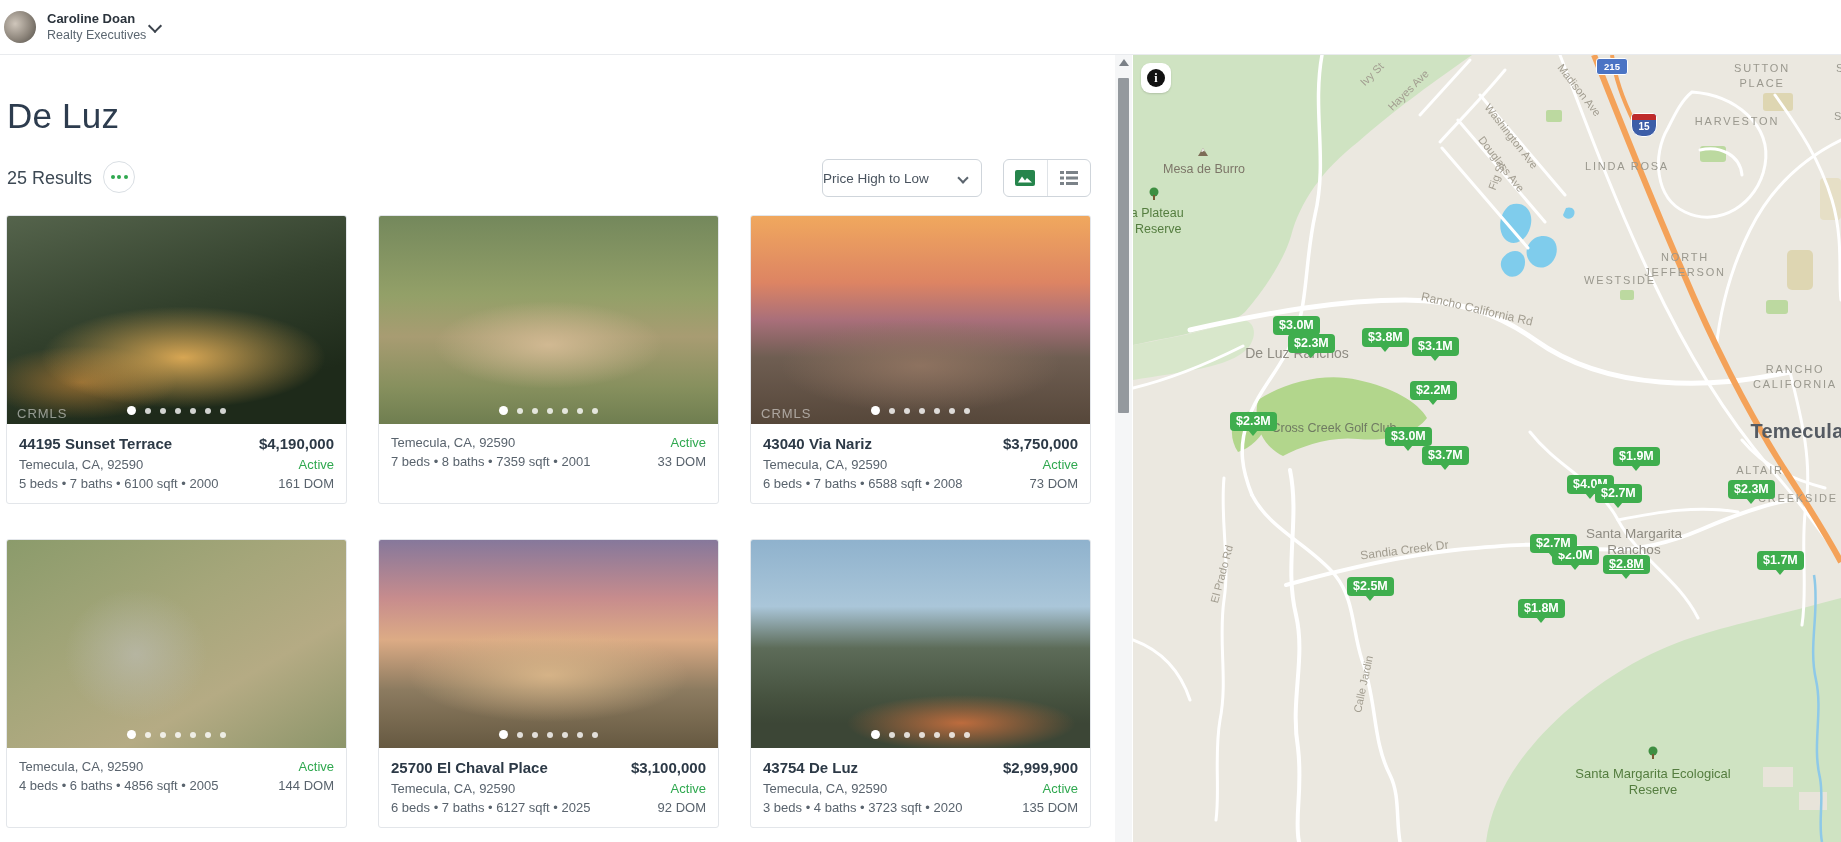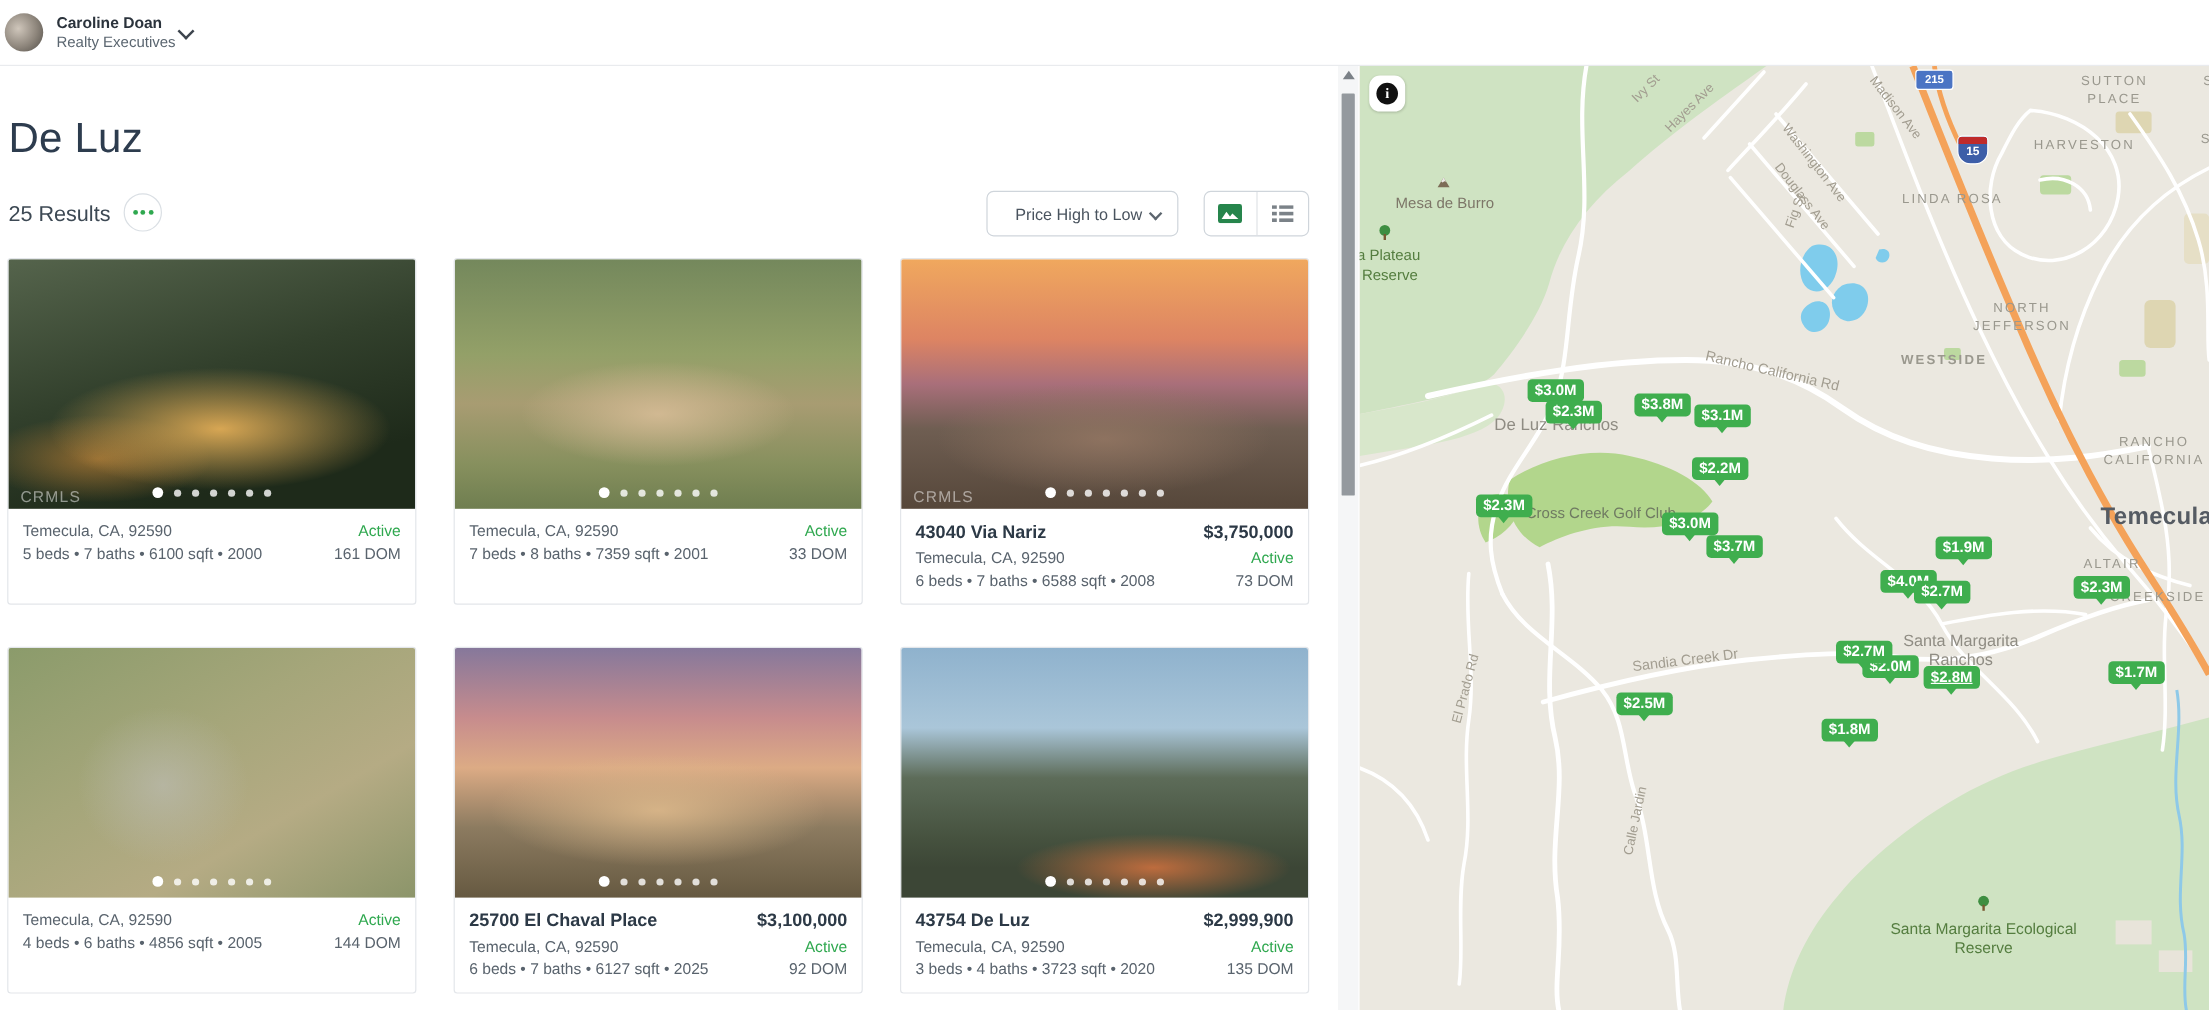--- a/index.html
+++ b/index.html
@@ -15,21 +15,21 @@
   .agency{position:absolute;left:47px;top:28px;font-size:12.5px;color:#5b6670;}
   .chev{display:inline-block;width:8px;height:8px;border-right:2px solid #3c444d;border-bottom:2px solid #3c444d;transform:rotate(45deg);}
   #profile-chevron{position:absolute;left:150px;top:21px;cursor:pointer;}
   
   #page-title{position:absolute;left:7px;top:96px;font-size:35px;font-weight:400;color:#2d3c4e;letter-spacing:.2px;}
   #results-label{position:absolute;left:7px;top:168px;font-size:18px;color:#3d4954;}
   #more-btn{position:absolute;left:103px;top:161px;width:30px;height:30px;border:1px solid #dadfe4;border-radius:50%;
     background:#fff;display:flex;align-items:center;justify-content:center;gap:2.5px;cursor:pointer;}
   #more-btn i{width:4px;height:4px;border-radius:50%;background:#2fa84f;}
   #sort-select{position:absolute;left:822px;top:159px;width:160px;height:38px;border:1px solid #cfd5db;border-radius:6px;
-    background:#fff;font-size:13.5px;color:#49535e;display:flex;align-items:center;padding-left:23px;box-sizing:border-box;cursor:pointer;}
+    background:#fff;font-size:13.5px;color:#49535e;display:flex;align-items:center;padding-left:0;box-sizing:border-box;cursor:pointer;}
   #sort-select .chev{width:6px;height:6px;border-color:#5c656e;position:absolute;right:14px;top:14px;}
   #view-toggle{position:absolute;left:1003px;top:159px;width:88px;height:38px;border:1px solid #cfd5db;border-radius:6px;
     background:#fff;display:flex;box-sizing:border-box;}
   .vt-btn{flex:1;display:flex;align-items:center;justify-content:center;cursor:pointer;}
   .vt-btn + .vt-btn{border-left:1px solid #dfe3e7;}
   
   #cards{position:absolute;left:6px;top:215px;width:1080px;display:grid;grid-template-columns:repeat(3,341px);column-gap:31px;row-gap:35px;}
   .card{border:1px solid #e3e6ea;border-radius:3px;background:#fff;overflow:hidden;cursor:pointer;}
   .photo{height:208px;position:relative;}
   .dots{position:absolute;left:0;right:0;bottom:9px;display:flex;justify-content:center;gap:9px;align-items:center;}
@@ -123,20 +123,24 @@
           <i class="on"></i>
           <i></i>
           <i></i>
           <i></i>
           <i></i>
           <i></i>
           <i></i>
         </div>
     </div>
     <div class="info">
+      <div class="crow">
+          <span class="addr">44195 Sunset Terrace</span>
+          <span class="price">$4,190,000</span>
+        </div>
       <div class="crow">
           <span class="loc">Temecula, CA, 92590</span>
           <span class="status">Active</span>
         </div>
       <div class="crow">
           <span class="details">5 beds • 7 baths • 6100 sqft • 2000</span>
           <span class="dom">161 DOM</span>
         </div>
     </div>
   </article>
@@ -342,21 +346,21 @@
       <path d="M1594,55 C1618,115 1645,185 1682,270 C1715,348 1752,420 1790,478 C1812,512 1828,538 1841,562" stroke="#f4a259" stroke-width="6" fill="none"></path>
       <path d="M1612,55 C1615,78 1622,98 1634,122" stroke="#f4a259" stroke-width="4" fill="none"></path>
     </svg>
 
     <span class="nlabel wrap" style="left:1762px;top:61px;width:80px;">SUTTON PLACE</span>
     <span class="nlabel" style="left:1737px;top:115px;">HARVESTON</span>
     <span class="nlabel" style="left:1834px;top:110px;transform:none;">SUMM</span>
     <span class="nlabel" style="left:1836px;top:62px;transform:none;">S</span>
     <span class="nlabel" style="left:1627px;top:160px;">LINDA ROSA</span>
     <span class="nlabel wrap" style="left:1685px;top:250px;width:105px;">NORTH JEFFERSON</span>
-    <span class="nlabel" style="left:1620px;top:294px;font-weight:bold;">WESTSIDE</span>
+    <span class="nlabel" style="left:1620px;top:274px;">WESTSIDE</span>
     <span class="nlabel wrap" style="left:1795px;top:362px;width:95px;">RANCHO CALIFORNIA</span>
     <span class="nlabel" style="left:1760px;top:464px;">ALTAIR</span>
     <span class="nlabel" style="left:1798px;top:492px;">CREEKSIDE</span>
 
     <span class="plabel" style="left:1297px;top:345px;font-size:14px;">De Luz Ranchos</span>
     <span class="plabel wrap" style="left:1634px;top:526px;font-size:13.5px;width:120px;">Santa Margarita Ranchos</span>
     <span class="plabel" id="lbl-temecula" style="left:1797px;top:420px;">Temecula</span>
     <span class="plabel" style="left:1204px;top:162px;font-size:12.5px;color:#7d7668;">Mesa de Burro</span>
     <span class="plabel" style="left:1334px;top:421px;font-size:12.5px;color:#6f7a62;">Cross Creek Golf Club</span>
 

